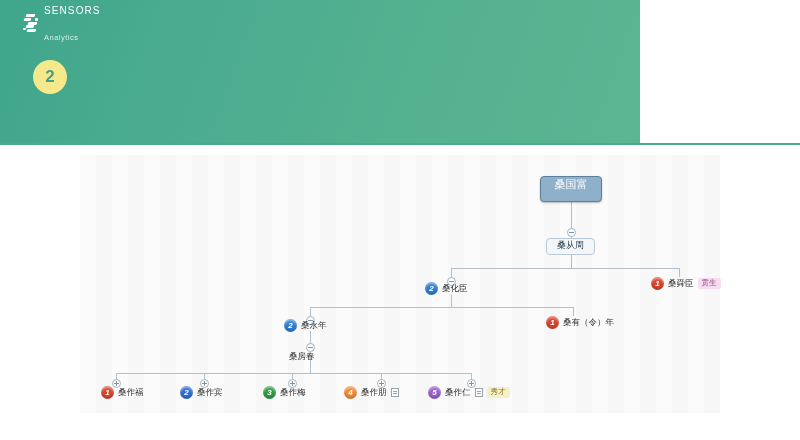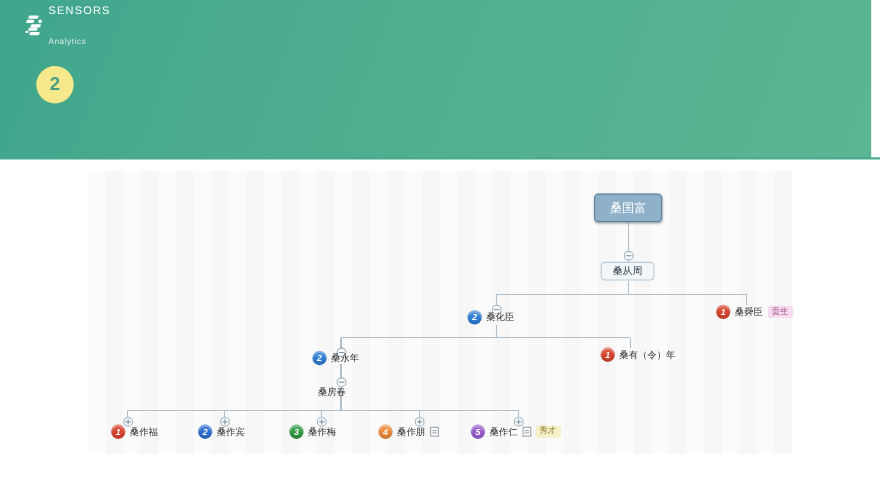--- a/index.html
+++ b/index.html
@@ -13,21 +13,21 @@
   #slide {
     position: relative;
     width: 800px; height: 440px;
     background: #ffffff;
   }
 
   
   #header {
     position: absolute;
     left: 0; top: 0;
-    width: 792px; height: 144px;
+    width: 640px; height: 144px;
     background: linear-gradient(110deg, #3fa68c 0%, #4aab8f 28%, #54b190 62%, #5cb593 100%);
     overflow: hidden;
   }
   #header-rule {
     position: absolute;
     left: 0; top: 143px;
     width: 800px; height: 2px;
     background: #4aa98e;
   }
 
@@ -118,21 +118,21 @@
     left: 0; top: 0;
     width: 640px; height: 258px;
   }
   #tree svg { position: absolute; left: 0; top: 0; }
 
   
   .box-node {
     position: absolute;
     border-radius: 4px;
     display: flex;
-    align-items: center;
+    align-items: flex-start;
     justify-content: center;
     white-space: nowrap;
   }
   .box-root {
     background: #8fb0c9;
     border: 1px solid #5c7f9c;
     box-shadow: 0 1px 2px rgba(0,0,0,0.25);
     color: #ffffff;
     font-size: 11px;
     width: 62px; height: 26px;

